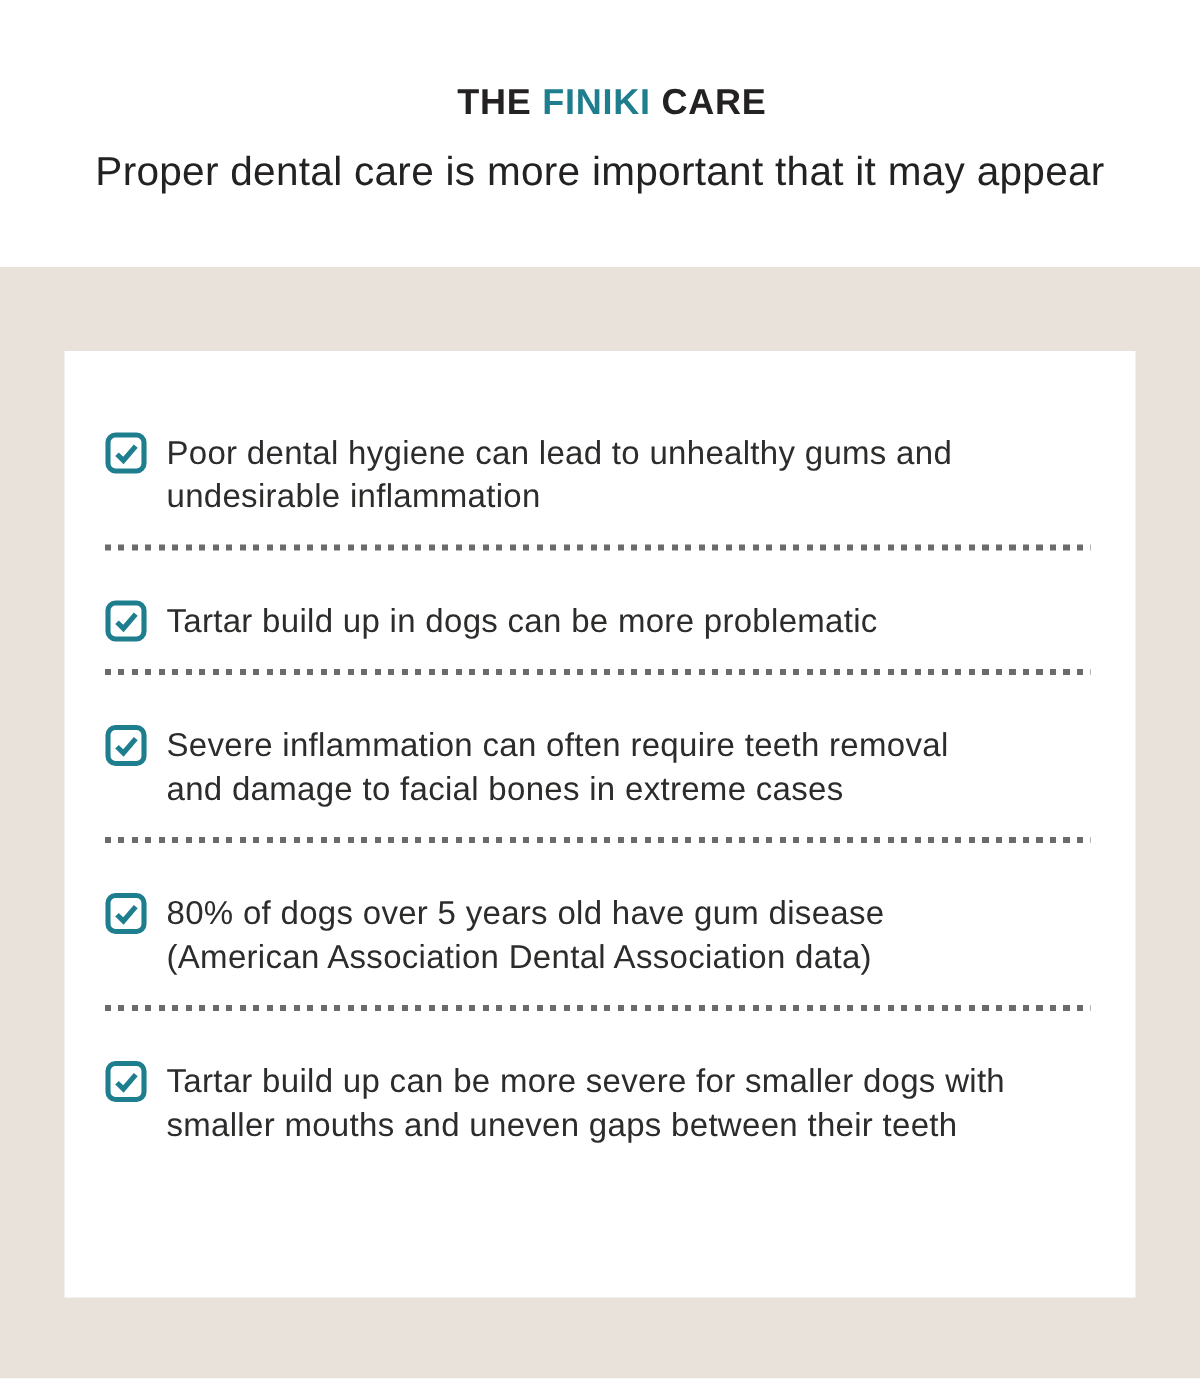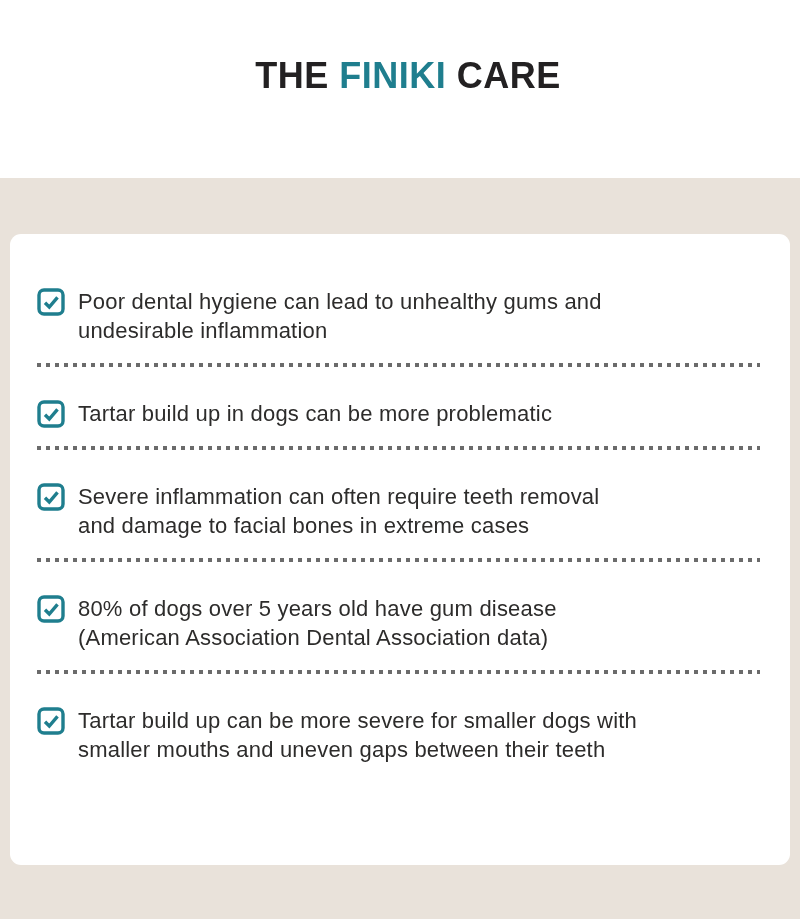--- a/index.html
+++ b/index.html
@@ -18,21 +18,21 @@
     background:#ffffff;
     overflow:hidden;
   }
   .header{
     height:178px;
     background:#ffffff;
     text-align:center;
     padding-top:55px;
   }
   .page-title{
-    font-size:36px;
+    font-size:24px;
     font-weight:bold;
     letter-spacing:0.5px;
     color:var(--title);
     margin-left:16px;
   }
   .page-title .brand{
     color:var(--teal);
   }
   .subtitle{
     margin-top:16px;
@@ -40,26 +40,25 @@
     font-weight:400;
     color:var(--title);
     letter-spacing:0.2px;
   }
   .content{
     height:741px;
     background:var(--beige);
     padding-top:56px;
   }
   .card{
-    width:780px;
+    width:714px;
     margin:0 auto;
     height:631px;
     background:var(--card);
     padding:53px 30px 40px 27px;
-    border-radius:11px;
   }
   .item{
     display:flex;
     align-items:flex-start;
     gap:13px;
   }
   .checkbox{
     flex:0 0 28px;
     height:28px;
     margin-top:1px;
@@ -79,20 +78,21 @@
       90deg,
       var(--divider) 0px, var(--divider) 4px,
       transparent 4px, transparent 9px);
   }
 </style>
 </head>
 <body>
 
 <header class="header">
   <h1 class="page-title"><span>THE</span> <span class="brand">FINIKI</span> <span>CARE</span></h1>
+  <p class="subtitle">Proper dental care is more important that it may appear</p>
 </header>
 
 <section class="content">
   <div class="card">
     <div class="list">
         <div class="item">
           <span class="checkbox">
             <svg viewBox="0 0 28 28" width="28" height="28">
               <rect x="2" y="2" width="24" height="24" rx="5" fill="#ffffff" stroke="#1f7e8e" stroke-width="3.4"></rect>
               <path d="M8 14.8 L12.3 19 L20.5 9.4" fill="none" stroke="#1f7e8e" stroke-width="3.4"></path>

